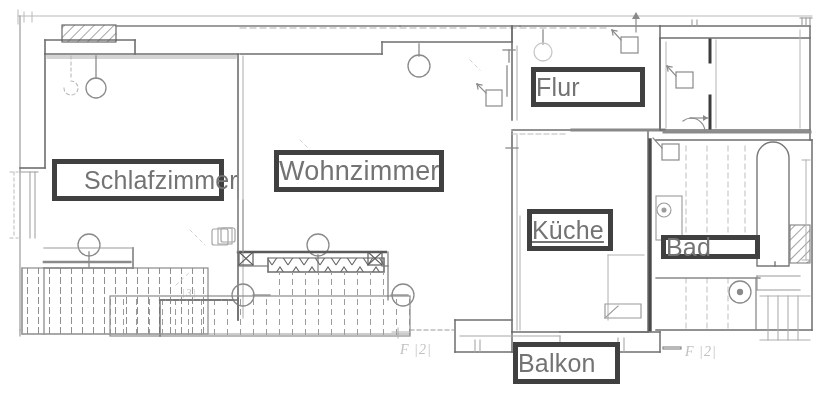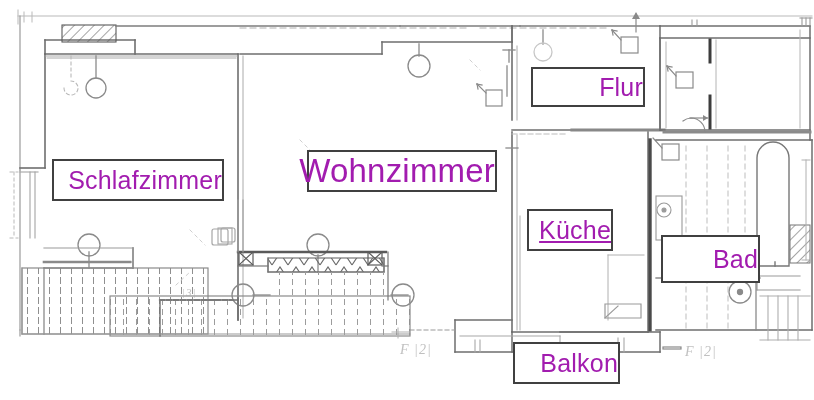--- a/index.html
+++ b/index.html
@@ -22,25 +22,25 @@
     position: absolute;
     top: 0;
     left: 0;
     width: 814px;
     height: 400px;
   }
   .room-label {
     position: absolute;
     box-sizing: border-box;
     background: #ffffff;
-    border: 2px solid #404040;
+    border: 5px solid #404040;
     display: flex;
     align-items: center;
-    justify-content: flex-end;
-    color: #a21caf;
+    justify-content: flex-start;
+    color: #737373;
     font-family: "Liberation Sans", sans-serif;
     font-weight: 400;
     letter-spacing: 0.2px;
     white-space: nowrap;
     z-index: 40;
   }
   .mark-label {
     position: absolute;
     color: #a8a8a8;
     font-family: "Liberation Serif", serif;
@@ -449,38 +449,38 @@
         <line x1="20" y1="172" x2="38" y2="172"></line>
       </g>
 
       <g stroke="#a6a6a6" stroke-width="1.1">
         <rect x="218" y="228" width="14" height="16" fill="none"></rect>
       </g>
 
     </g>
   </svg>
 
-  <div class="room-label" style="left:52px; top:159px; width:172px; height:42px; font-size:25px;">
+  <div class="room-label" style="left:52px; top:159px; width:172px; height:42px; font-size:25px;padding-left:27px;">
     <span>Schlafzimmer</span>
   </div>
 
-  <div class="room-label" style="left:307px; top:150px; width:190px; height:42px; font-size:33px;">
+  <div class="room-label" style="left:274px; top:150px; width:170px; height:42px; font-size:27px;">
     <span>Wohnzimmer</span>
   </div>
 
   <div class="room-label" style="left:531px; top:67px; width:114px; height:40px; font-size:25px;">
     <span>Flur</span>
   </div>
 
 
   <div class="room-label" style="left:527px; top:209px; width:86px; height:42px; font-size:25px;text-decoration:underline;">
     <span>Küche</span>
   </div>
 
-  <div class="room-label" style="left:661px; top:235px; width:99px; height:48px; font-size:25px;">
+  <div class="room-label" style="left:661px; top:235px; width:99px; height:24px; font-size:25px;">
     <span>Bad</span>
   </div>
 
   <div class="room-label" style="left:513px; top:342px; width:107px; height:42px; font-size:25px;">
     <span>Balkon</span>
   </div>
 
   <div class="mark-label" style="left:400px; top:342px;">F |2|</div>
 
   <div class="mark-label" style="left:685px; top:344px;">F |2|</div>

